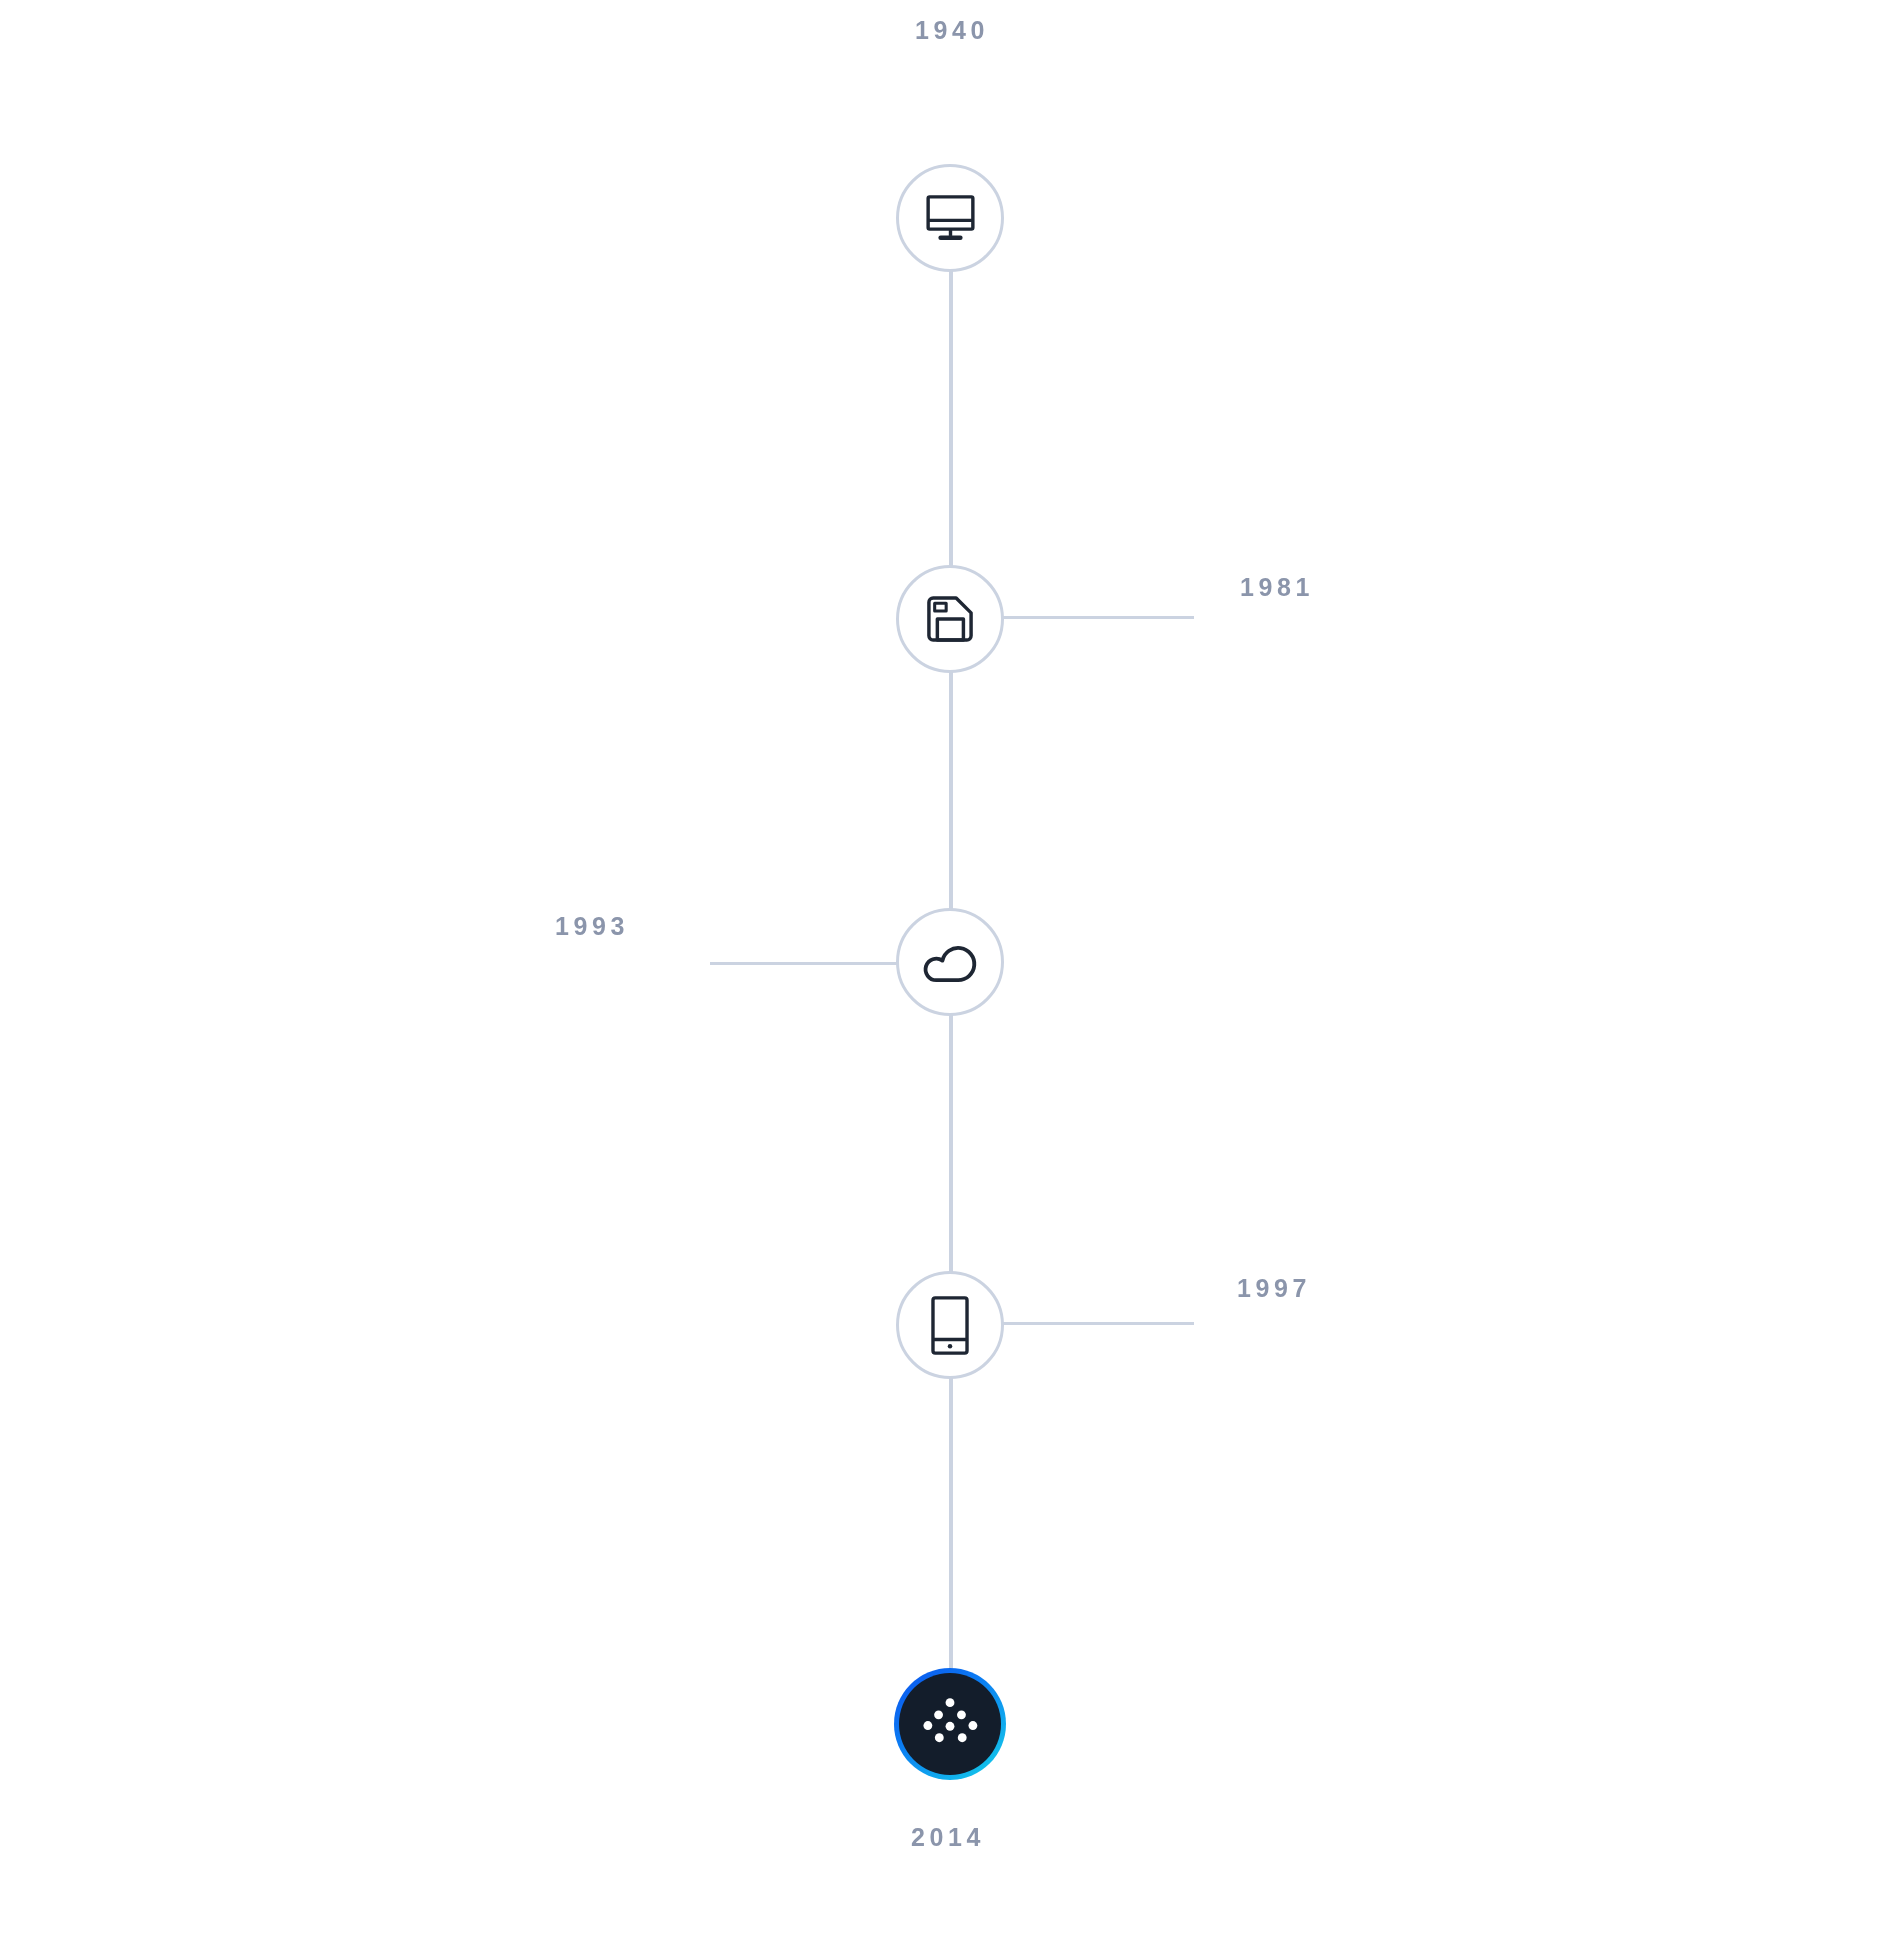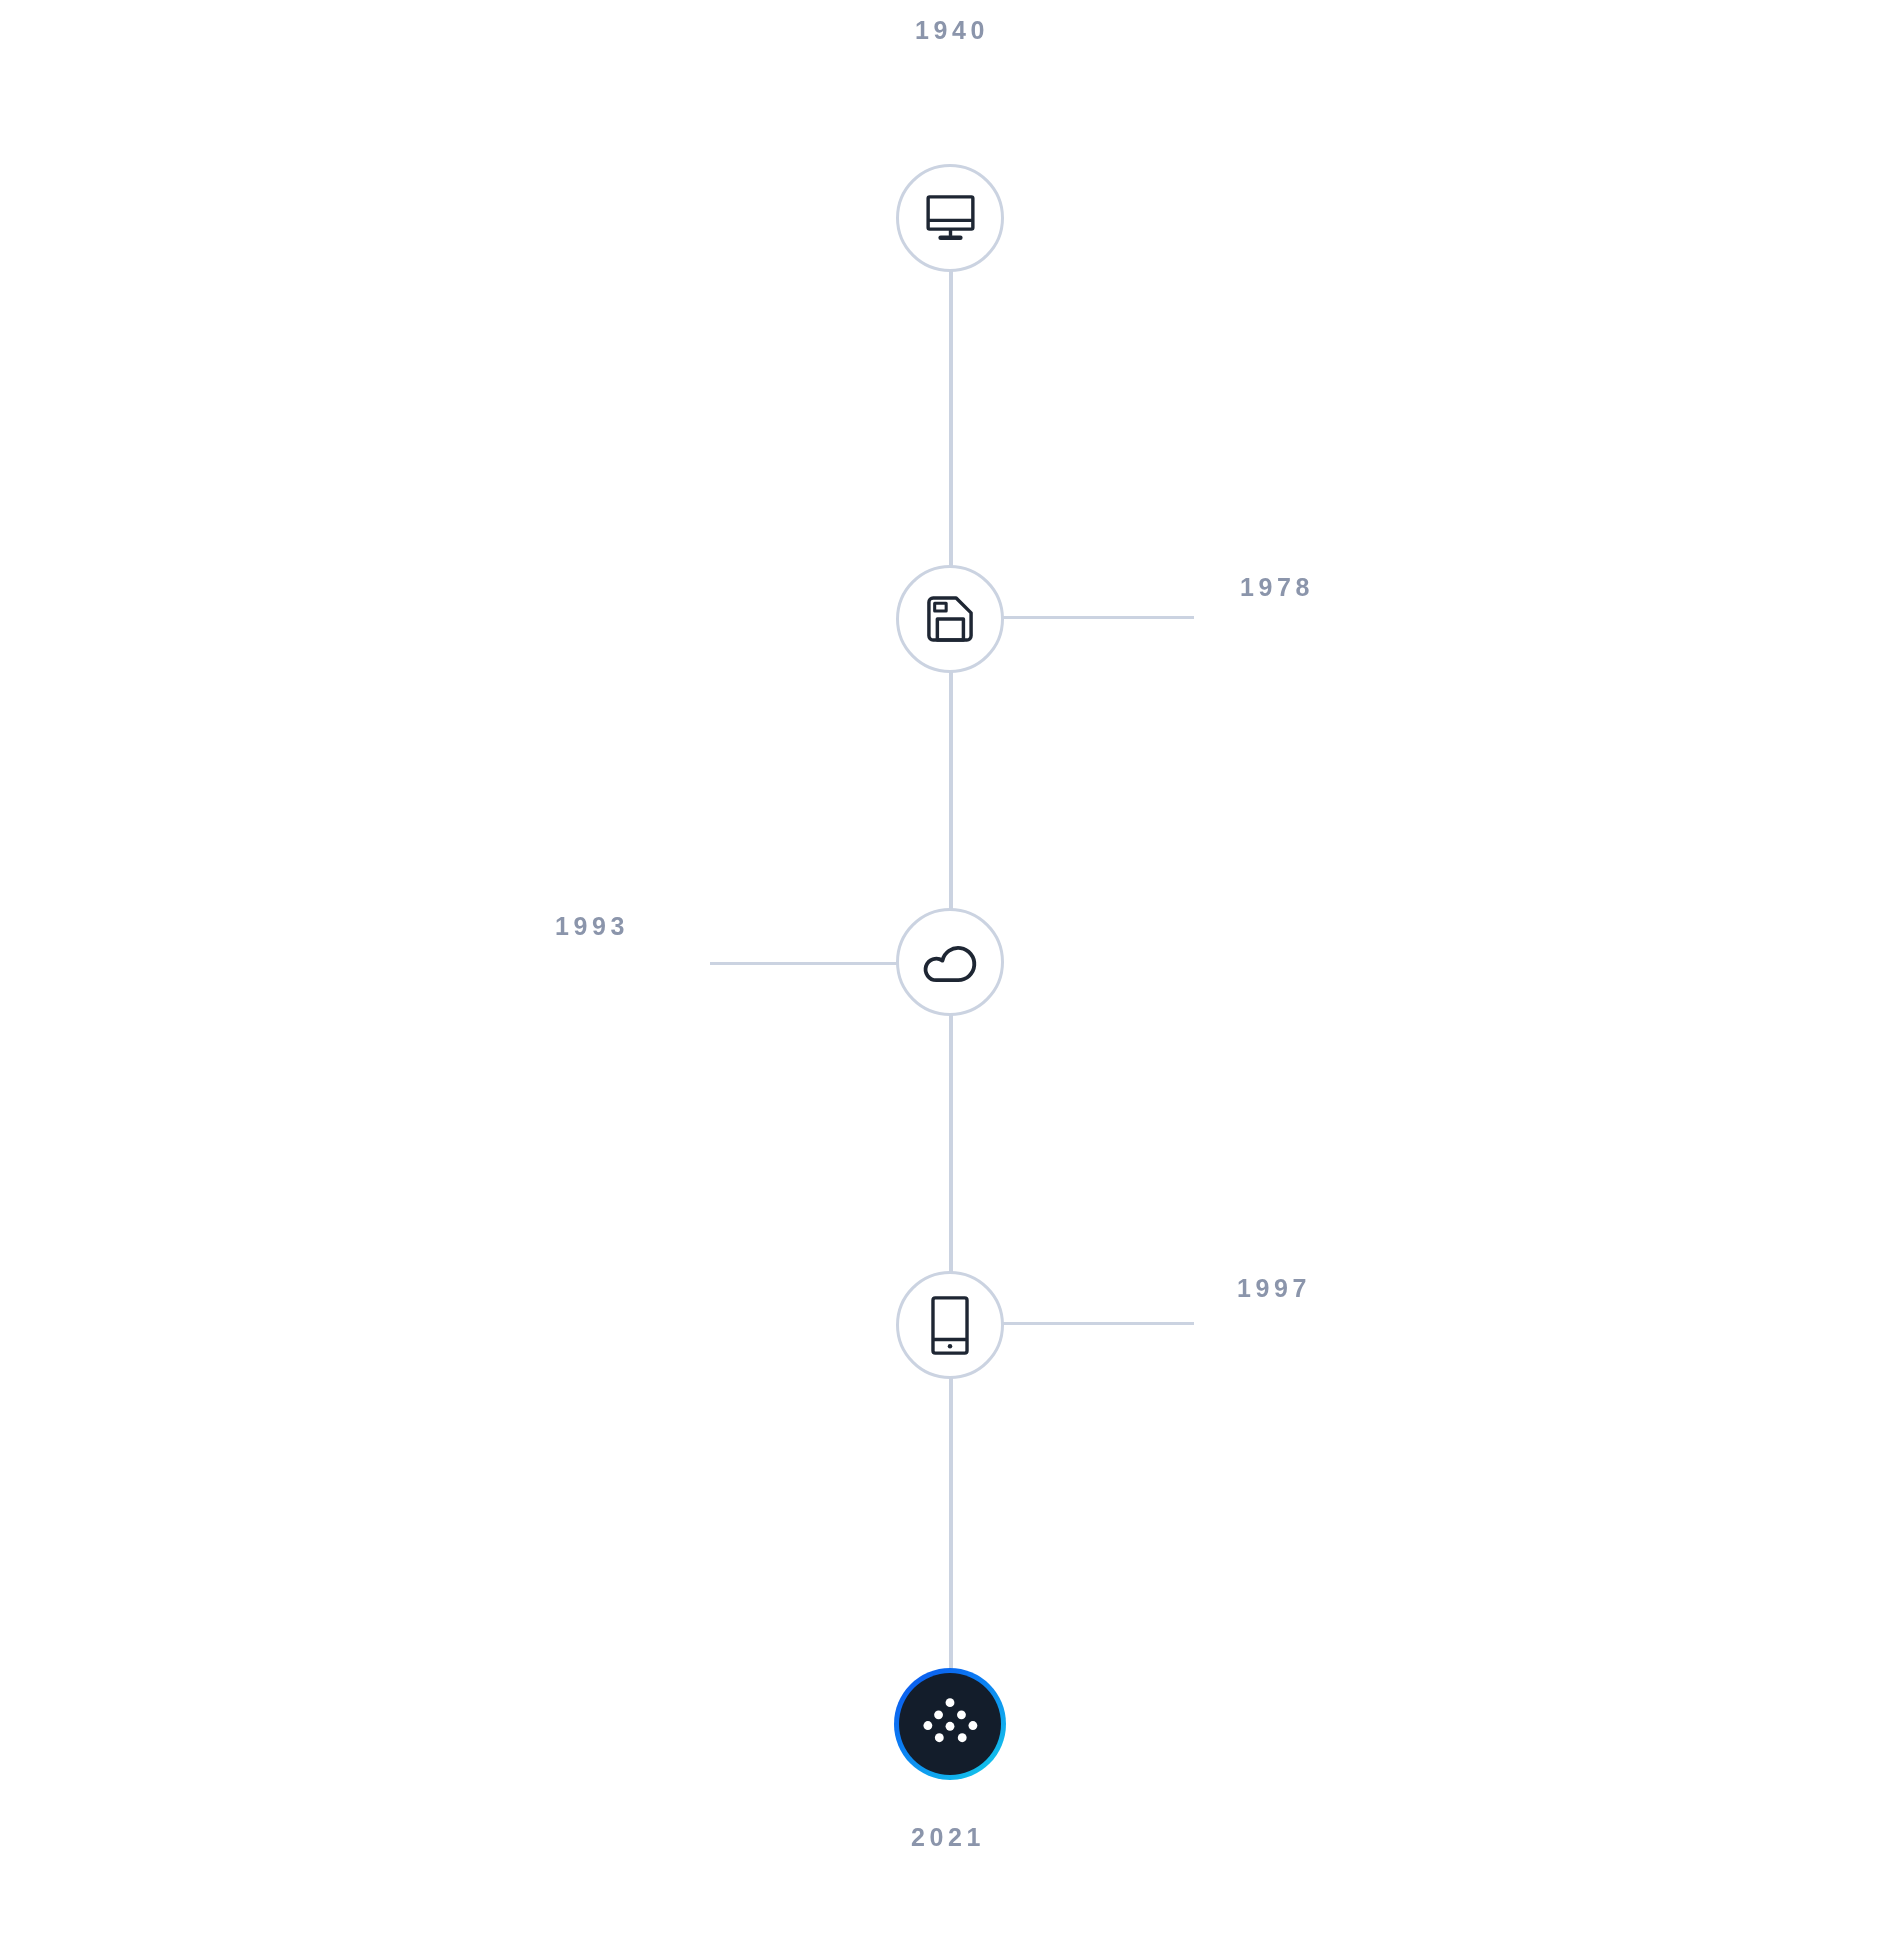--- a/index.html
+++ b/index.html
@@ -161,19 +161,19 @@
           <circle cx="0" cy="3" r="5.8"></circle>
           <circle cx="30" cy="2" r="5.8"></circle>
           <circle cx="-14" cy="18" r="5.8"></circle>
           <circle cx="16" cy="18" r="5.8"></circle>
         </svg>
       </span>
     </div>
   </div>
 
   <div class="year year-1940">1940</div>
-  <div class="year year-1981">1978</div>
+  <div class="year year-1981">1981</div>
   <div class="year year-1996">1993</div>
   <div class="year year-1997">1997</div>
-  <div class="year year-2018">2021</div>
+  <div class="year year-2018">2014</div>
 
 </div>
 
 
 </body></html>

